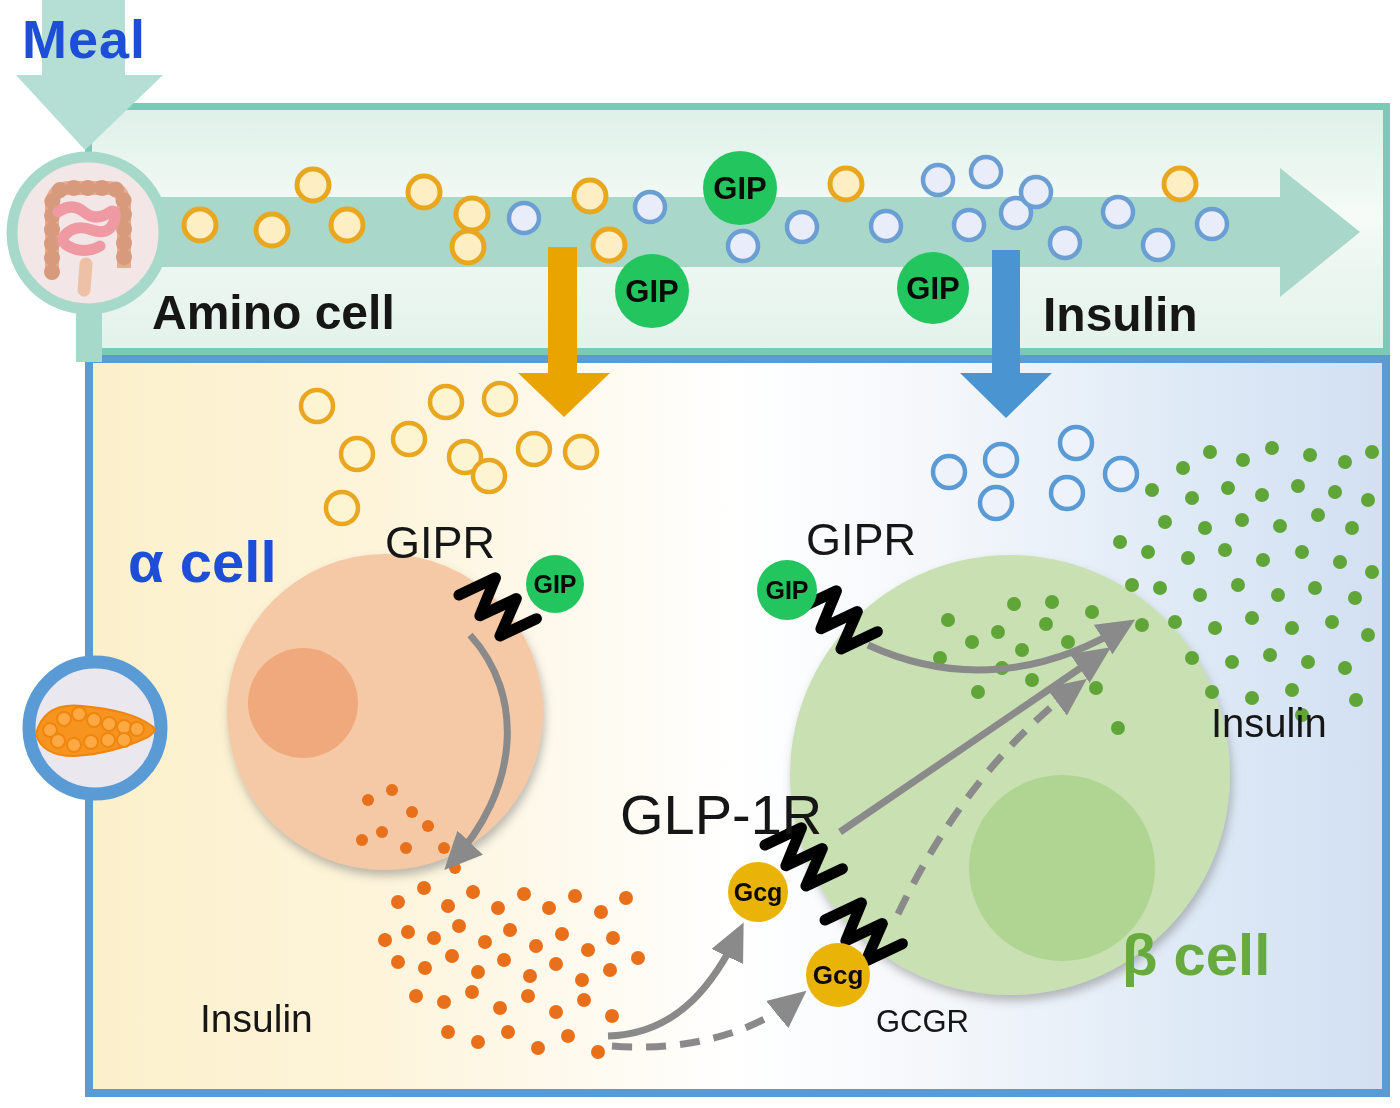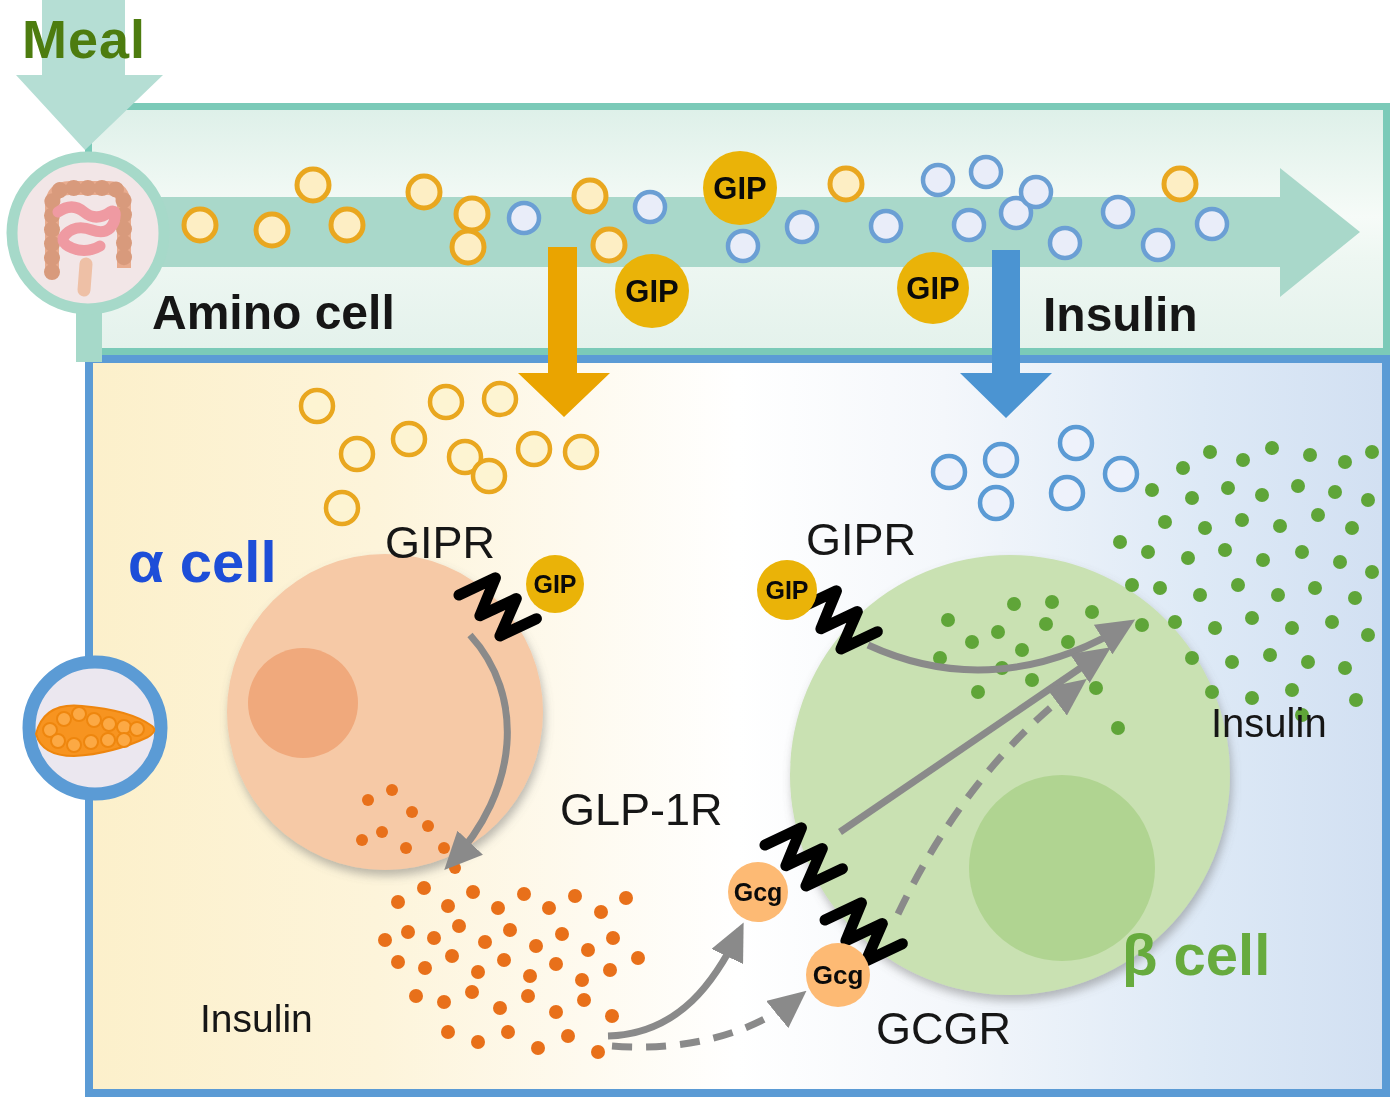--- a/index.html
+++ b/index.html
@@ -8,31 +8,31 @@
   #top-band{position:absolute;left:85px;top:103px;width:1305px;height:252px;
     border:7px solid #7bcab8;box-sizing:border-box;
     background:linear-gradient(to bottom,#def0e9 0%,#edf7f2 28%,#f6fbf8 45%,#eef7f2 62%,#e4f2ec 100%);}
   #islet-panel{position:absolute;left:85px;top:355px;width:1305px;height:742px;
     border:8px solid #5b9bd5;box-sizing:border-box;
     background:linear-gradient(to right,#fcf0cb 0%,#fdf4da 22%,#fefaef 38%,#ffffff 50%,#f4f7fb 66%,#dde9f6 86%,#d2e0f2 100%);}
   #gfx{position:absolute;left:0;top:0;z-index:2;}
   .label{position:absolute;z-index:4;white-space:nowrap;color:#161616;line-height:1;}
   .badge{position:absolute;z-index:3;border-radius:50%;display:flex;align-items:center;
          justify-content:center;font-weight:bold;color:#0a0a0a;line-height:1;}
-  .gip-badge{background:#eab308;}
-  .gcg-badge{background:#fdba74;}
-  .b-meal{left:22px;top:12px;font-size:54px;font-weight:bold;color:#4d7c0f;letter-spacing:1px;}
+  .gip-badge{background:#22c55e;}
+  .gcg-badge{background:#eab308;}
+  .b-meal{left:22px;top:12px;font-size:54px;font-weight:bold;color:#1d4ed8;letter-spacing:1px;}
   .b-amino{left:152px;top:289px;font-size:48px;font-weight:bold;}
   .b-glucose{left:1043px;top:291px;font-size:48px;font-weight:bold;}
   .b-alpha{left:128px;top:533px;font-size:58px;font-weight:bold;color:#1d4ed8;}
   .b-beta{left:1122px;top:926px;font-size:58px;font-weight:bold;color:#67ab3e;text-align:right;}
   .b-gipr-a{left:385px;top:520px;font-size:45px;}
   .b-gipr-b{left:806px;top:517px;font-size:45px;}
-  .b-glp1r{left:560px;top:787px;font-size:45px;}
-  .b-gcgr{left:876px;top:1006px;font-size:45px;}
+  .b-glp1r{left:620px;top:787px;font-size:56px;}
+  .b-gcgr{left:876px;top:1006px;font-size:31px;}
   .b-glucagon{left:200px;top:999px;font-size:39px;}
   .b-insulin{left:1211px;top:703px;font-size:40px;}
 </style>
 </head>
 <body>
 
 <div id="stage">
 
   <div id="top-band"></div>
   <div id="islet-panel"></div>

